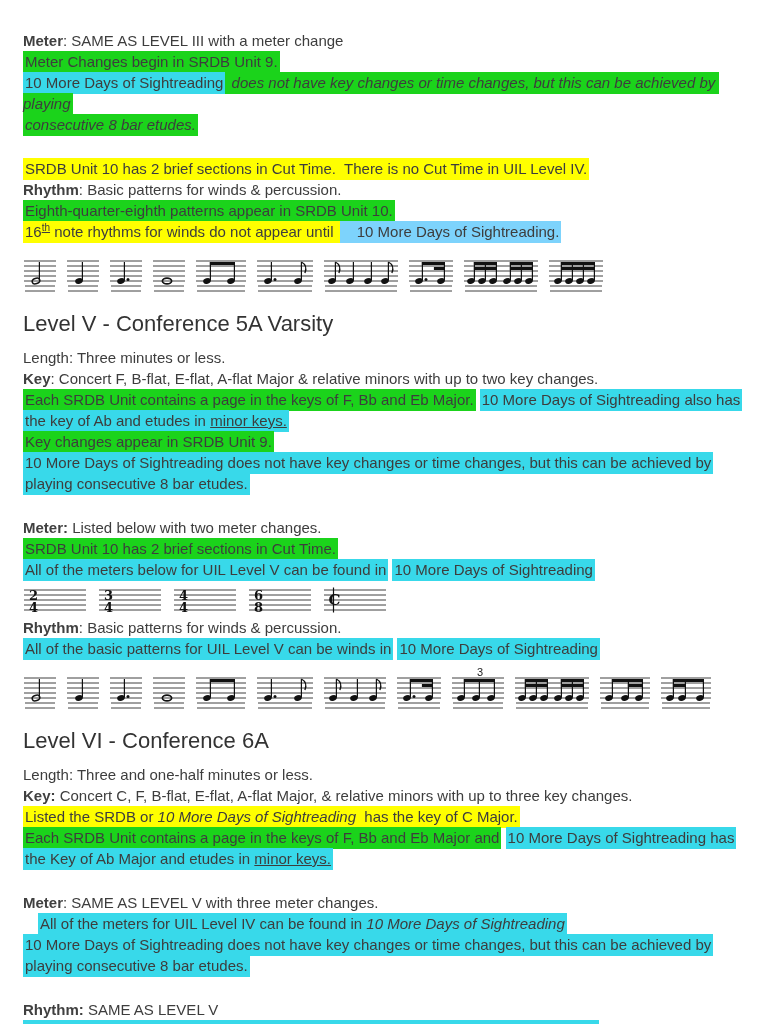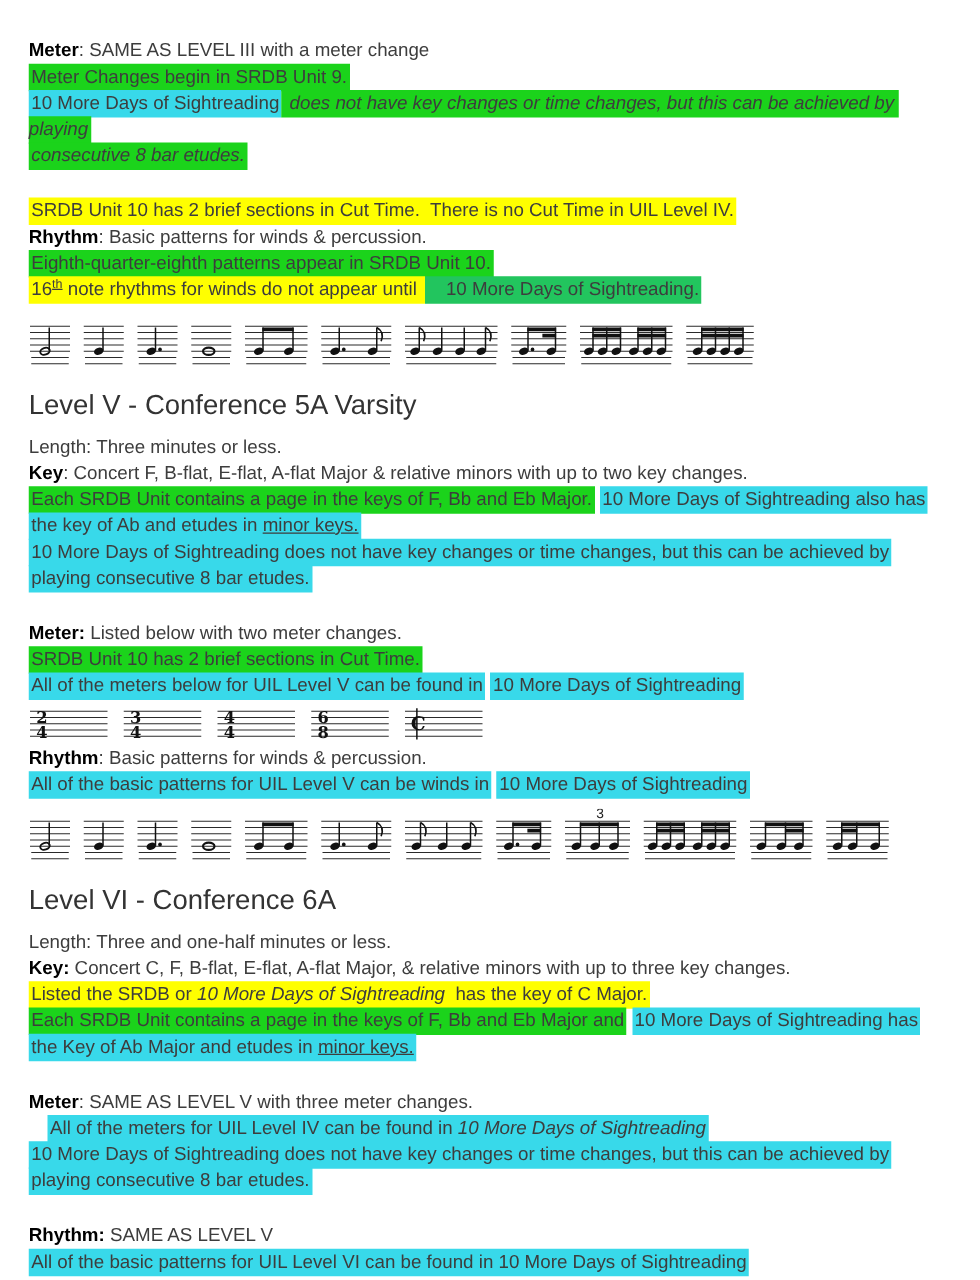--- a/index.html
+++ b/index.html
@@ -1,21 +1,21 @@
 <!DOCTYPE html>
 <html><head>
 <meta charset="utf-8">
 <style>
   html,body{margin:0;padding:0;background:#ffffff;}
   body{width:784px;height:1024px;overflow:hidden;
        font-family:"Liberation Sans","DejaVu Sans",sans-serif;color:#3d3d3d;}
   #doc{padding:30px 22px 10px 23px;font-size:15px;line-height:21px;}
   .line{white-space:pre-wrap;min-height:21px;}
   .hl{padding:2px 2px 3px 2px;}
-  .b{font-weight:700;color:#000000;}
+  .b{font-weight:700;color:#404040;}
   .i{font-style:italic;}
   .u{text-decoration:underline;}
   .sup{font-size:10px;vertical-align:super;line-height:0;text-decoration:underline;}
   .gap{height:23px;}
   h2.heading{font-size:22px;line-height:32px;font-weight:400;color:#333;
              margin:13px 0 7px 0;letter-spacing:0;}
   .music-row{display:flex;gap:9px;align-items:flex-end;margin:9px 0 3px 0;}
   .meters-row{display:flex;gap:11px;align-items:center;margin:5px 0 2px 0;}
   .cell{display:inline-block;line-height:0;}
   svg{display:block;}
@@ -26,21 +26,21 @@
 <main id="page">
   <div id="doc">
       <div class="line"><span class="b">Meter</span><span>: SAME AS LEVEL III with a meter change</span></div>
       <div class="line"><span class="hl" style="background: rgb(27, 211, 27);"><span>Meter Changes begin in SRDB Unit 9.</span></span></div>
       <div class="line"><span class="hl" style="background: rgb(56, 217, 234);"><span>10 More Days of Sightreading</span></span><span class="hl" style="background: rgb(27, 211, 27);"><span class="i"> does not have key changes or time changes, but this can be achieved by playing</span></span></div>
       <div class="line"><span class="hl" style="background: rgb(27, 211, 27);"><span class="i">consecutive 8 bar etudes.</span></span></div>
       <div class="gap"></div>
       <div class="line"><span class="hl" style="background: rgb(255, 255, 0);"><span>SRDB Unit 10 has 2 brief sections in Cut Time.  There is no Cut Time in UIL Level IV.</span></span></div>
       <div class="line"><span class="b">Rhythm</span><span>: Basic patterns for winds &amp; percussion.</span></div>
       <div class="line"><span class="hl" style="background: rgb(27, 211, 27);"><span>Eighth-quarter-eighth patterns appear in SRDB Unit 10.</span></span></div>
-      <div class="line"><span class="hl" style="background: rgb(255, 255, 0);"><span>16</span><span class="sup">th</span><span> note rhythms for winds do not appear until </span></span><span class="hl" style="background: #22c55e; padding-left: 17px;"><span>10 More Days of Sightreading.</span></span></div>
+      <div class="line"><span class="hl" style="background: rgb(255, 255, 0);"><span>16</span><span class="sup">th</span><span> note rhythms for winds do not appear until </span></span><span class="hl" style="background: #7dd3fc; padding-left: 17px;"><span>10 More Days of Sightreading.</span></span></div>
       <div class="music-row">
         <span class="cell">
           <svg width="34" height="44" viewBox="0 0 34 44">
             <line x1="1" y1="10" x2="33" y2="10" stroke="#2a2a2a" stroke-width="0.9"></line>
             <line x1="1" y1="15" x2="33" y2="15" stroke="#2a2a2a" stroke-width="0.9"></line>
             <line x1="1" y1="20" x2="33" y2="20" stroke="#2a2a2a" stroke-width="0.9"></line>
             <line x1="1" y1="25" x2="33" y2="25" stroke="#2a2a2a" stroke-width="0.9"></line>
             <line x1="1" y1="30" x2="33" y2="30" stroke="#2a2a2a" stroke-width="0.9"></line>
             <line x1="2" y1="35" x2="32" y2="35" stroke="#2a2a2a" stroke-width="0.9"></line>
             <line x1="2" y1="40" x2="32" y2="40" stroke="#2a2a2a" stroke-width="0.9"></line>
@@ -206,20 +206,21 @@
             <rect x="12.9" y="11" width="34" height="3" fill="#111"></rect>
             <rect x="12.9" y="16" width="34" height="3" fill="#111"></rect>
           </svg>
         </span>
       </div>
       <h2 class="heading">Level V - Conference 5A Varsity</h2>
       <div class="line"><span>Length: Three minutes or less.</span></div>
       <div class="line"><span class="b">Key</span><span>: Concert F, B-flat, E-flat, A-flat Major &amp; relative minors with up to two key changes.</span></div>
       <div class="line"><span class="hl" style="background: rgb(27, 211, 27);"><span>Each SRDB Unit contains a page in the keys of F, Bb and Eb Major.</span></span><span> </span><span class="hl" style="background: rgb(56, 217, 234);"><span>10 More Days of Sightreading also has</span></span></div>
       <div class="line"><span class="hl" style="background: rgb(56, 217, 234);"><span>the key of Ab and etudes in </span><span class="u">minor keys.</span></span></div>
+      <div class="line"><span class="hl" style="background: rgb(27, 211, 27);"><span>Key changes appear in SRDB Unit 9.</span></span></div>
       <div class="line"><span class="hl" style="background: rgb(56, 217, 234);"><span>10 More Days of Sightreading does not have key changes or time changes, but this can be achieved by</span></span></div>
       <div class="line"><span class="hl" style="background: rgb(56, 217, 234);"><span>playing consecutive 8 bar etudes.</span></span></div>
       <div class="gap"></div>
       <div class="line"><span class="b">Meter:</span><span> Listed below with two meter changes.</span></div>
       <div class="line"><span class="hl" style="background: rgb(27, 211, 27);"><span>SRDB Unit 10 has 2 brief sections in Cut Time.</span></span></div>
       <div class="line"><span class="hl" style="background: rgb(56, 217, 234);"><span>All of the meters below for UIL Level V can be found in</span></span><span> </span><span class="hl" style="background: rgb(56, 217, 234);"><span>10 More Days of Sightreading</span></span></div>
       <div class="meters-row">
         <span class="cell">
           <svg width="64" height="30" viewBox="0 0 64 30">
             <line x1="1" y1="5" x2="63" y2="5" stroke="#2a2a2a" stroke-width="0.9"></line>

